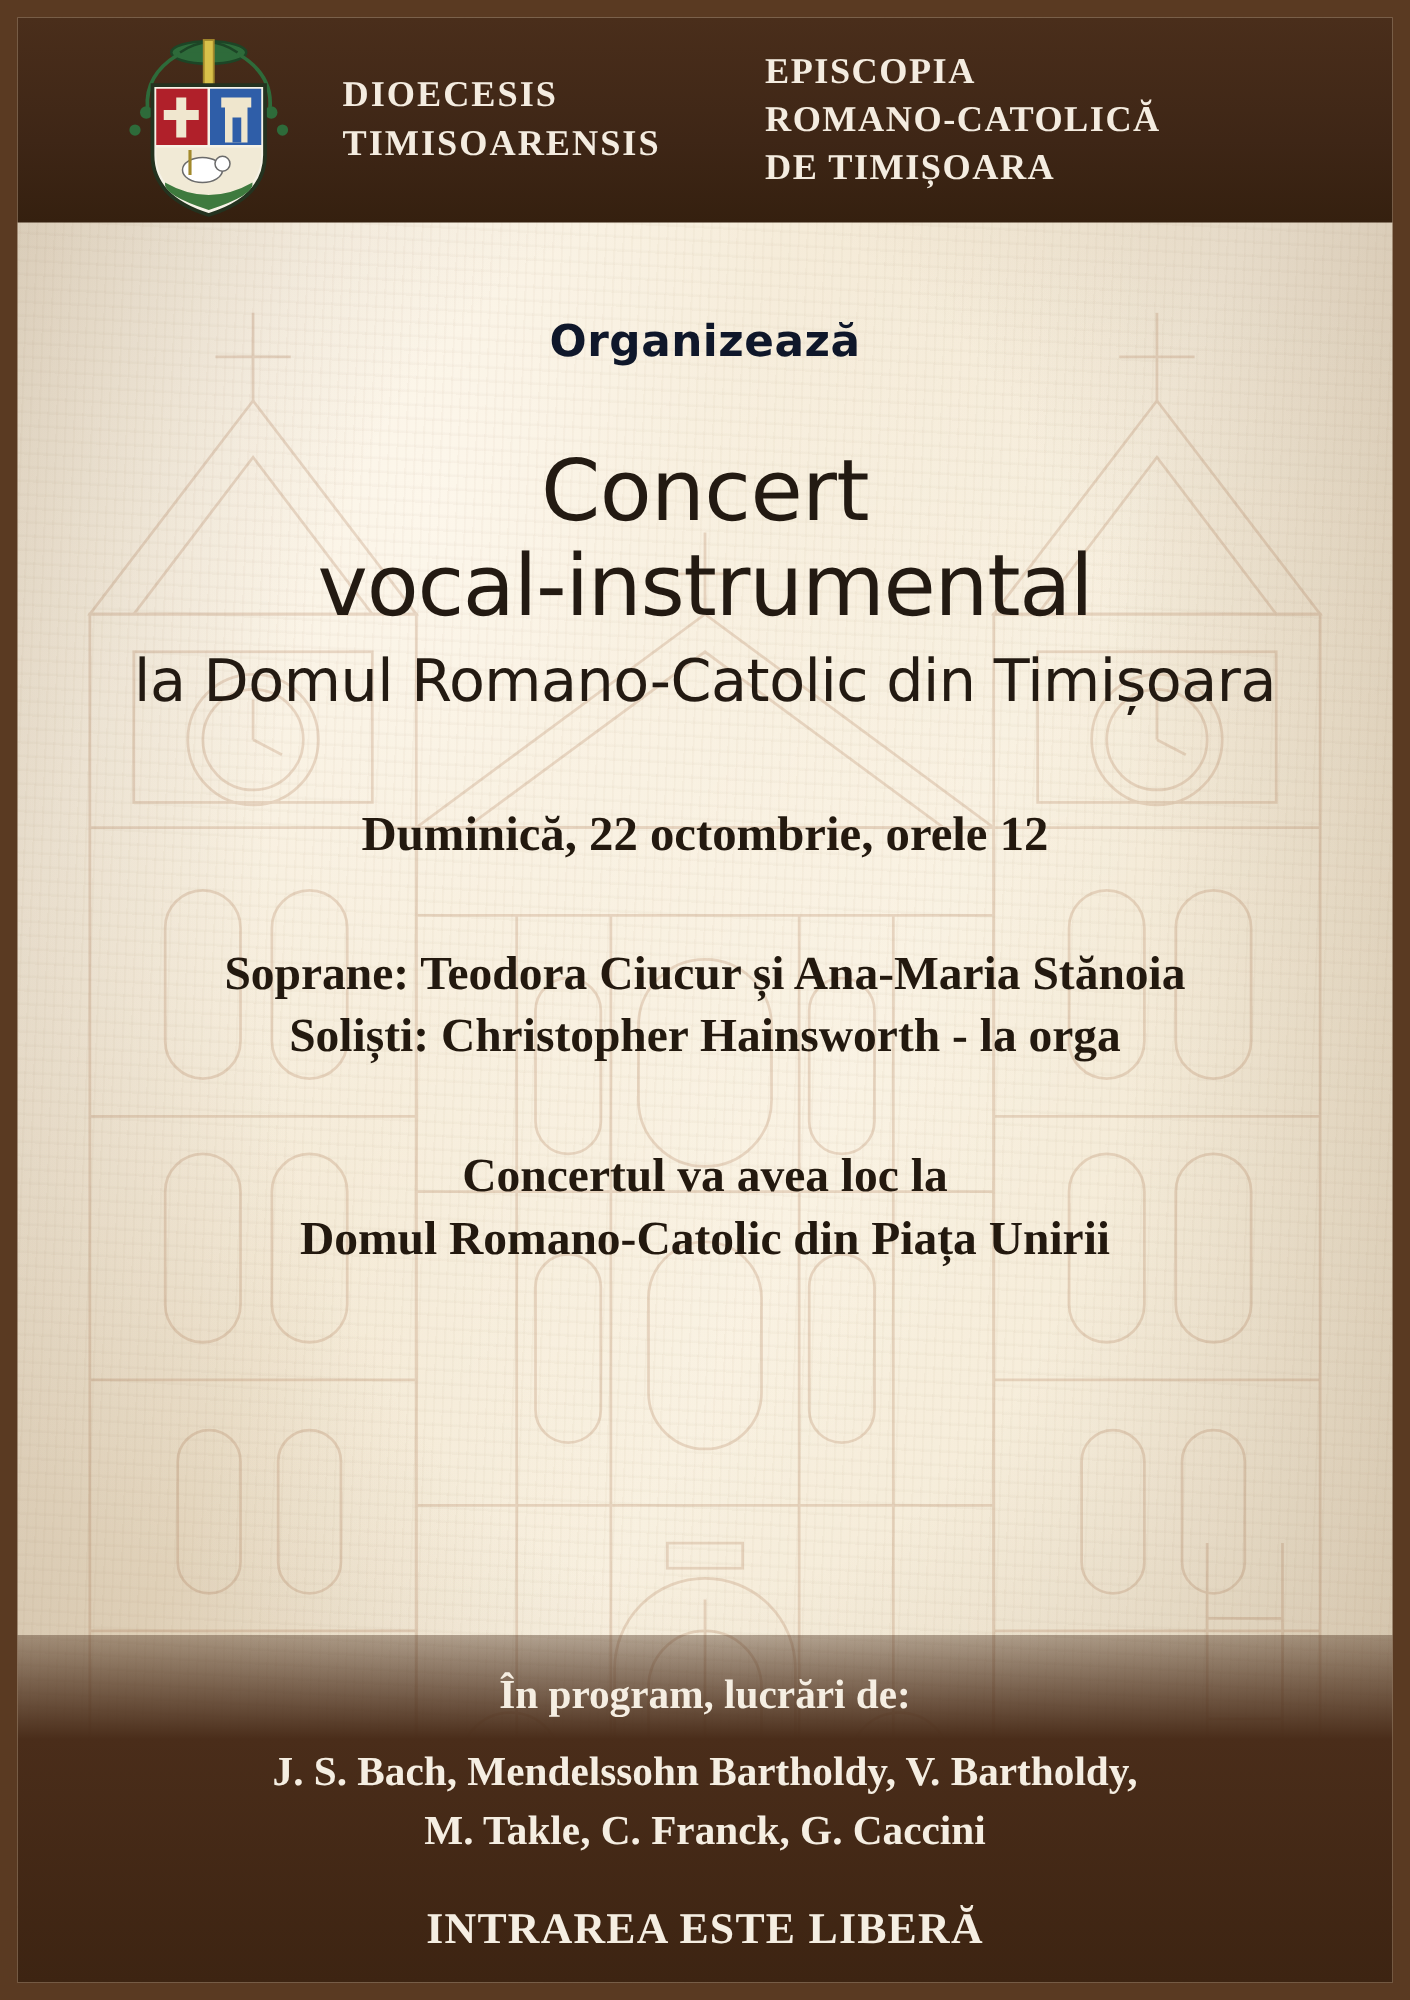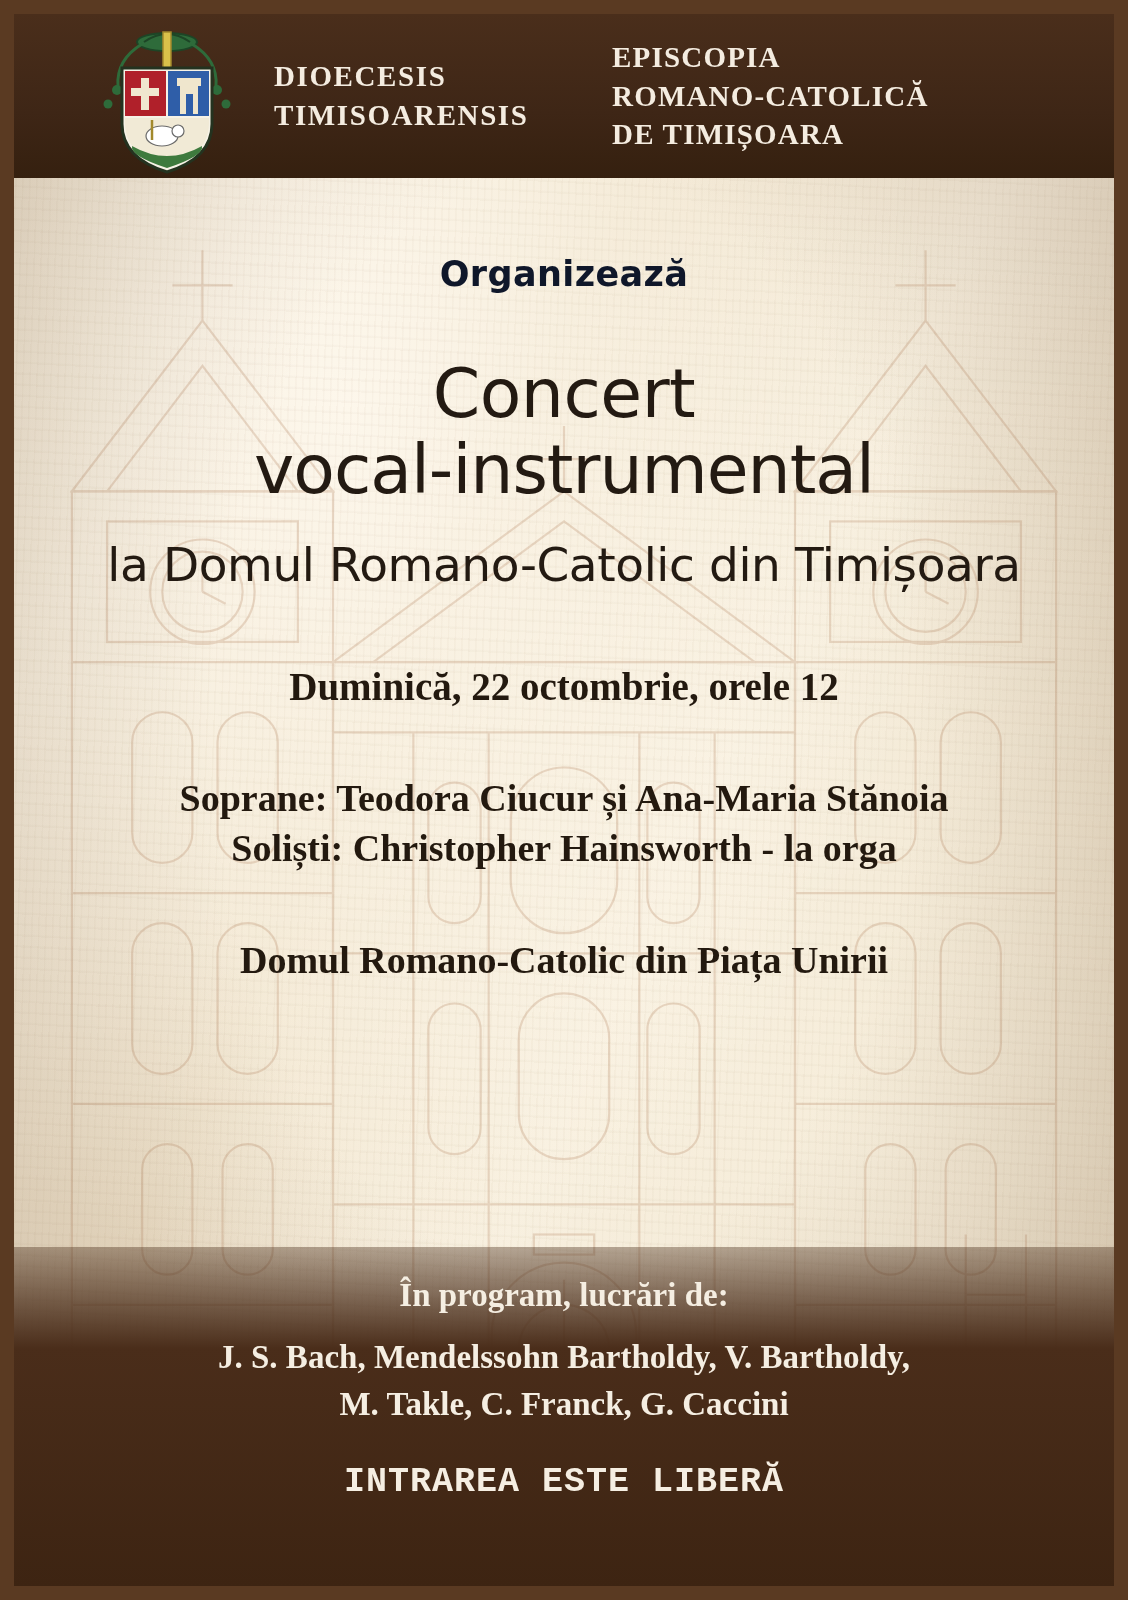--- a/index.html
+++ b/index.html
@@ -125,21 +125,21 @@
     margin-top: 62px;
     font-family: "DejaVu Sans", sans-serif;
     font-weight: normal;
     color: #231a12;
     line-height: 1.12;
   }
   .title-1 { font-size: 68px; letter-spacing: -0.5px; }
   .title-2 { font-size: 68px; letter-spacing: -1px; }
   .title-3 {
     font-size: 47px;
-    margin-top: 31px;
+    margin-top: 12px;
     letter-spacing: -0.4px;
   }
 
   .datetime {
     margin-top: 72px;
     font-family: "Liberation Serif", serif;
     font-weight: bold;
     font-size: 39px;
     color: #23190f;
   }
@@ -159,21 +159,21 @@
     font-weight: bold;
     font-size: 38px;
     line-height: 1.32;
     color: #23190f;
   }
 
   
   .footer {
     position: absolute;
     left: 14px; right: 14px; bottom: 14px;
-    height: 339px;
+    height: 278px;
     background: linear-gradient(180deg, #513320 0%, #45291660 0%, #4a2d1a 30%, #3d2412 100%);
     z-index: 22;
     color: #f5eee2;
     text-align: center;
     padding-top: 22px;
     box-sizing: border-box;
   }
   .footer-lead {
     font-family: "Liberation Serif", serif;
     font-weight: bold;
@@ -181,21 +181,21 @@
     margin-top: 8px;
   }
   .footer-list {
     font-family: "Liberation Serif", serif;
     font-weight: bold;
     font-size: 33px;
     line-height: 1.42;
     margin-top: 20px;
   }
   .footer-free {
-    font-family: Liberation Mono, monospace;
+    font-family: Liberation Serif, serif;
     font-weight: bold;
     font-size: 35px;
     letter-spacing: 1px;
     margin-top: 34px;
   }
 </style>
 </head>
 <body>
 
 <div id="poster">
@@ -356,20 +356,21 @@
     </div>
 
     <div class="datetime">Duminică, 22 octombrie, orele 12</div>
 
     <div class="soloists">
       <div>Soprane: Teodora Ciucur și Ana-Maria Stănoia</div>
       <div>Soliști: Christopher Hainsworth - la orga</div>
     </div>
 
     <div class="venue">
+      <div>Concertul va avea loc la</div>
       <div>Domul Romano-Catolic din Piața Unirii</div>
     </div>
   </div>
 
   <div class="footer">
     <div class="footer-lead">În program, lucrări de:</div>
     <div class="footer-list">
       <div>J. S. Bach, Mendelssohn Bartholdy, V. Bartholdy,</div>
       <div>M. Takle, C. Franck, G. Caccini</div>
     </div>

